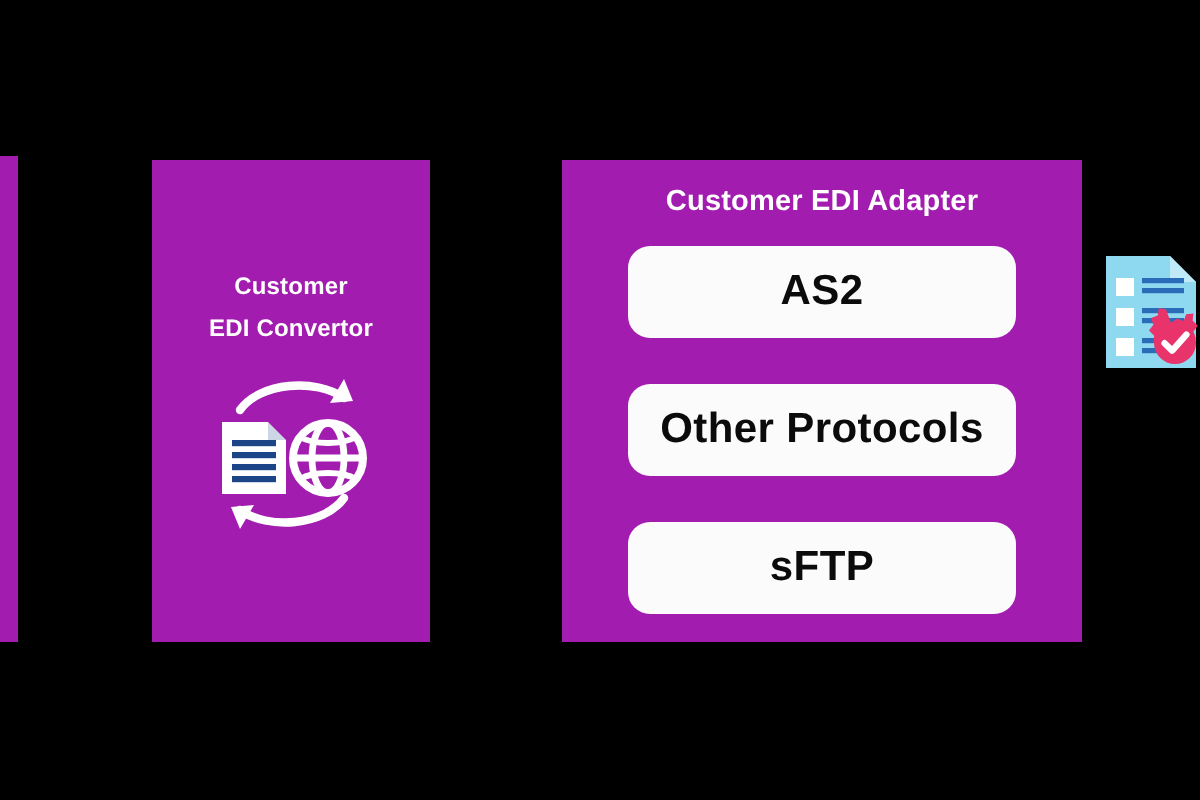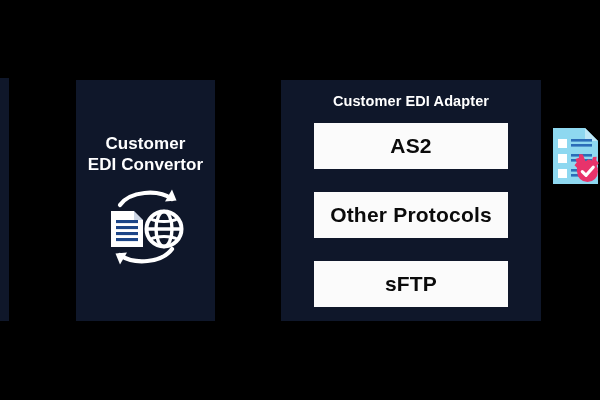--- a/index.html
+++ b/index.html
@@ -20,21 +20,21 @@
     position: absolute;
     left: 0; top: 0;
     width: 600px;
     height: 400px;
     background: #000000;
   }
 
   
   .panel {
     position: absolute;
-    background: #0f172a;
+    background: #a21caf;
     box-sizing: border-box;
   }
   #panel-partial {
     left: 0px;
     top: 78px;
     width: 9px;
     height: 243px;
   }
   #panel-convertor {
     left: 76px;
@@ -57,21 +57,21 @@
   }
 
   
   .panel-title {
     color: #ffffff;
     font-weight: bold;
     text-align: center;
     letter-spacing: 0.1px;
   }
   #convertor-title {
-    font-size: 17px;
+    font-size: 12px;
     line-height: 21px;
     margin: 0 0 10px 0;
     white-space: pre-line;
   }
   #adapter-title {
     font-size: 14.5px;
     line-height: 19px;
     margin-top: 12px;
     margin-bottom: 0;
   }
@@ -95,20 +95,21 @@
     height: 46px;
     background: #fbfbfb;
     color: #0b0b0b;
     font-size: 21px;
     font-weight: bold;
     display: flex;
     align-items: center;
     justify-content: center;
     letter-spacing: 0.2px;
     box-sizing: border-box;
+    border-radius: 11px;
   }
 
   
   #verified-doc-icon {
     position: absolute;
     left: 551px;
     top: 126px;
     width: 49px;
     height: 60px;
   }

